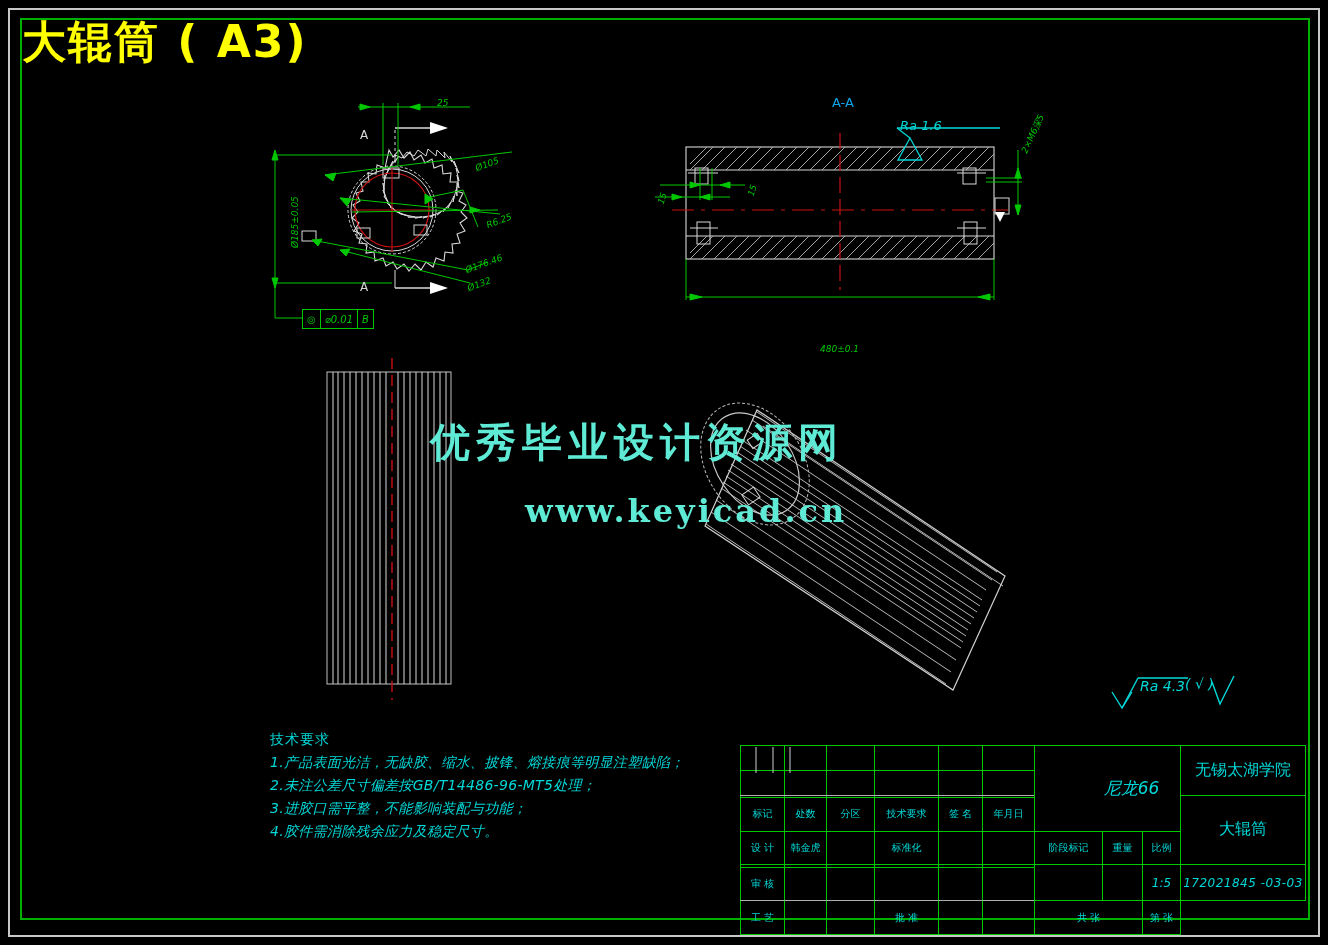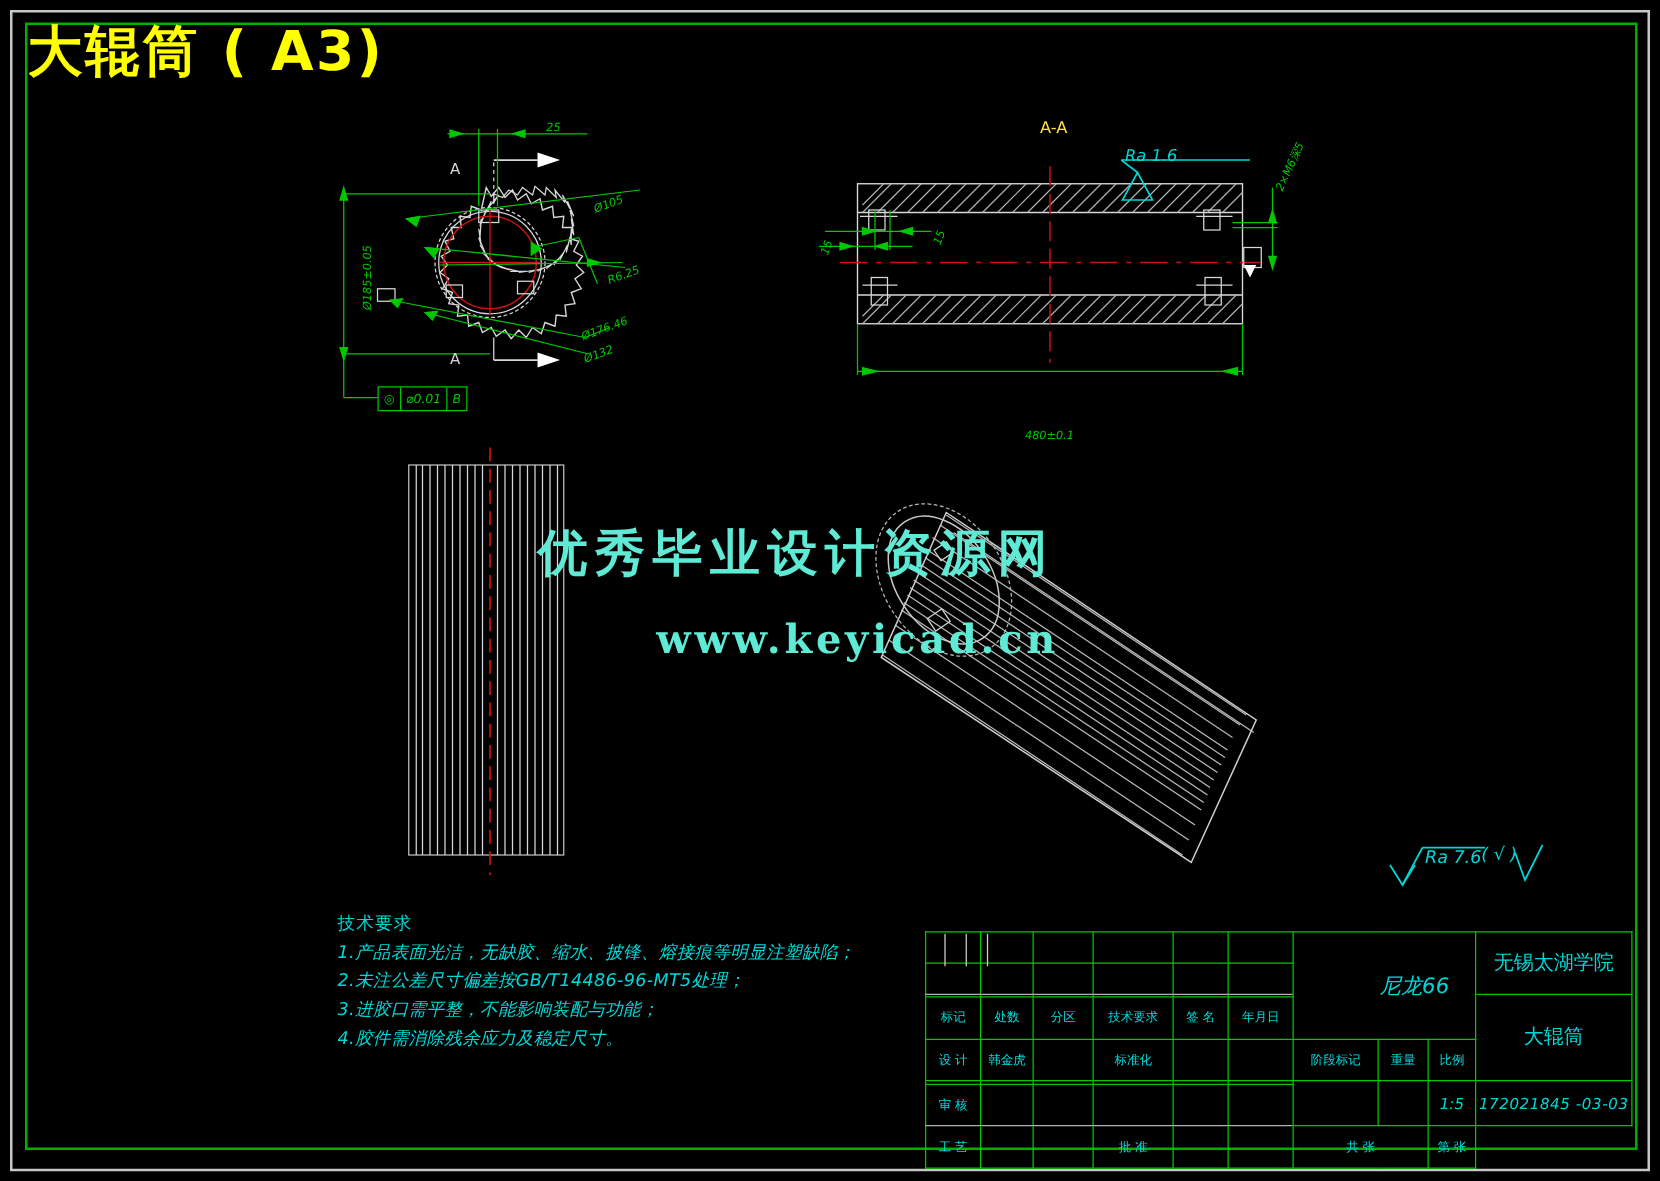--- a/index.html
+++ b/index.html
@@ -32,21 +32,21 @@
   .tb td{border:1px solid #00c800;color:#00d8d8;font-size:10px;text-align:center;vertical-align:middle;padding:0;font-family:"DejaVu Sans",sans-serif;}
   .tb td.gl{border-top:1px solid #b0b0b0;border-bottom:1px solid #b0b0b0;}
   .tb td.big{font-size:17px;font-style:italic;padding-left:48px;}
   .tb td.sch{font-size:16px;}
   .tb td.pname{font-size:16px;}
   .tb td.code{font-size:12px;font-style:italic;letter-spacing:0.5px;}
   .tb td.sc{font-size:12px;font-style:italic;}
 
   .ra-note{position:absolute;left:1118px;top:672px;color:#00d8d8;font-size:14px;font-style:italic;white-space:nowrap;font-family:"DejaVu Sans",sans-serif;}
   .ra-sec{position:absolute;left:900px;top:118px;color:#00d8d8;font-size:13px;font-style:italic;white-space:nowrap;font-family:"DejaVu Sans",sans-serif;}
-  .aa{position:absolute;left:832px;top:95px;color:#fde047;font-size:13px;white-space:nowrap;font-family:"DejaVu Sans",sans-serif;}
+  .aa{position:absolute;left:832px;top:95px;color:#0ea5e9;font-size:13px;white-space:nowrap;font-family:"DejaVu Sans",sans-serif;}
 
   .gtol{position:absolute;left:302px;top:309px;height:18px;display:flex;align-items:stretch;border:1px solid #00c800;}
   .gtol div{border-right:1px solid #00c800;padding:0 4px;color:#00c800;font-size:10px;display:flex;align-items:center;font-style:italic;font-family:"DejaVu Sans",sans-serif;}
   .gtol div:last-child{border-right:none;}
 
   svg{position:absolute;left:0;top:0;width:1328px;height:945px;pointer-events:none;}
   .r{position:absolute;transform-origin:left top;}
 </style>
 </head>
 <body>
@@ -360,21 +360,21 @@
     <div>⌀0.01</div>
     <div>B</div>
   </div>
 
   <svg style="position:absolute;left:1108px;top:668px;width:150px;height:50px;">
     <path d="M4,24 L14,40 L24,24" stroke="#00d8d8" stroke-width="1.4" fill="none"></path>
     <line x1="14" y1="40" x2="30" y2="10" stroke="#00d8d8" stroke-width="1.4"></line>
     <line x1="30" y1="10" x2="80" y2="10" stroke="#00d8d8" stroke-width="1.4"></line>
     <path d="M104,14 L112,36 L126,8" stroke="#00d8d8" stroke-width="1.4" fill="none"></path>
   </svg>
-  <div class="ra-note" style="left:1140px;top:678px;">Ra 7.6</div>
+  <div class="ra-note" style="left:1140px;top:678px;">Ra 4.3</div>
   <div class="ra-note" style="left:1185px;top:676px;">( √ )</div>
 
   <div class="tech">
     <div class="hd">技术要求</div>
     <div class="li">1.产品表面光洁，无缺胶、缩水、披锋、熔接痕等明显注塑缺陷；</div>
     <div class="li">2.未注公差尺寸偏差按GB/T14486-96-MT5处理；</div>
     <div class="li">3.进胶口需平整，不能影响装配与功能；</div>
     <div class="li">4.胶件需消除残余应力及稳定尺寸。</div>
   </div>
 

